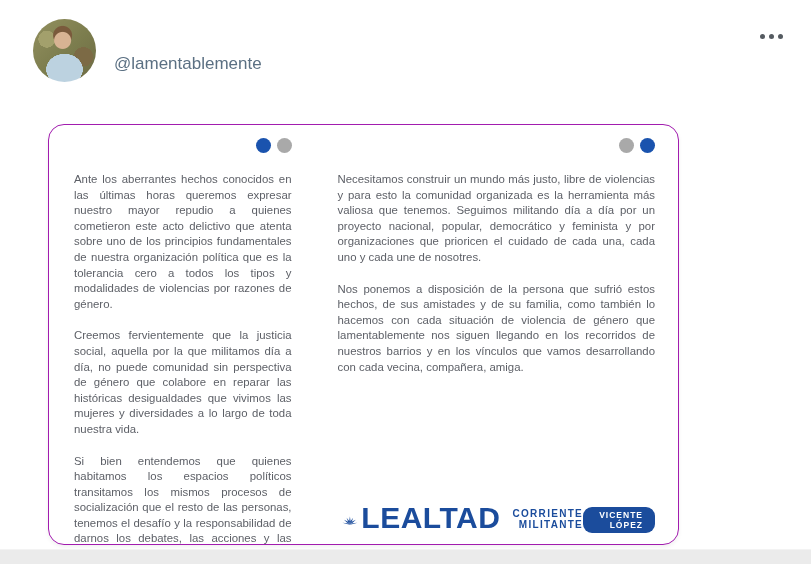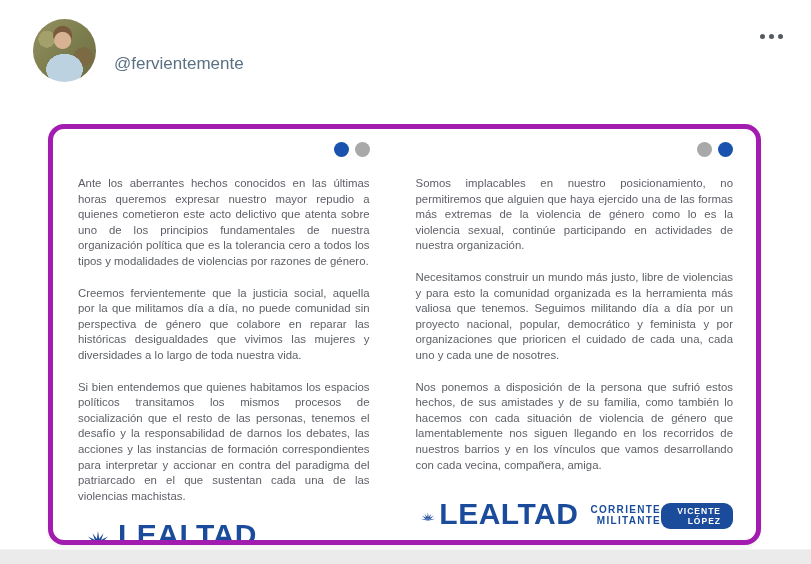--- a/index.html
+++ b/index.html
@@ -36,23 +36,23 @@
   .more-btn {
     position: absolute; right: 24px; top: 30px;
     display: flex; gap: 4px; align-items: center;
     padding: 4px; cursor: pointer;
   }
   .mdot { width: 5px; height: 5px; border-radius: 50%; background: #555b61; }
 
   
   .attachment-card {
     position: absolute; left: 48px; top: 124px;
-    width: 713px; height: 421px;
+    width: 631px; height: 421px;
     background: #ffffff;
-    border: 5px solid #a21caf;
+    border: 1px solid #a21caf;
     border-radius: 16px;
     box-shadow: 0 2px 4px rgba(0,0,0,0.06);
     display: flex;
     overflow: hidden;
   }
   .page {
     flex: 1 1 0;
     display: flex; flex-direction: column;
     padding: 13px 26px 7px 25px;
   }
@@ -102,21 +102,21 @@
     background: #ebebeb;
     border-top: 1px solid #f3f3f3;
   }
 </style>
 </head>
 <body>
 
 <div class="screen">
 
   <div class="avatar"></div>
-  <div class="handle">@fervientemente</div>
+  <div class="handle">@lamentablemente</div>
   <div class="more-btn">
     <span class="mdot"></span>
     <span class="mdot"></span>
     <span class="mdot"></span>
   </div>
 
   <div class="attachment-card">
 
     <section class="page page-left">
       <div class="indicator">
@@ -141,21 +141,20 @@
         <div class="logo-title">LEALTAD</div>
 
       </div>
     </section>
 
     <section class="page page-right">
       <div class="indicator">
         <span class="dot dot-inactive"></span>
         <span class="dot dot-active"></span>
       </div>
-      <p>Somos implacables en nuestro posicionamiento, no permitiremos que alguien que haya ejercido una de las formas más extremas de la violencia de género como lo es la violencia sexual, continúe participando en actividades de nuestra organización.</p>
       <p>Necesitamos construir un mundo más justo, libre de violencias y para esto la comunidad organizada es la herramienta más valiosa que tenemos. Seguimos militando día a día por un proyecto nacional, popular, democrático y feminista y por organizaciones que prioricen el cuidado de cada una, cada uno y cada une de nosotres.</p>
       <p>Nos ponemos a disposición de la persona que sufrió estos hechos, de sus amistades y de su familia, como también lo hacemos con cada situación de violencia de género que lamentablemente nos siguen llegando en los recorridos de nuestros barrios y en los vínculos que vamos desarrollando con cada vecina, compañera, amiga.</p>
       <div class="logo">
         <svg class="logo-icon" width="40" height="18" viewBox="0 0 40 18">
           <g fill="#1b4c9c">
             <path d="M20 17 L18.8 11.1 L20 3 L21.2 11.1 Z"></path>
             <path d="M20 17 L16.9 12.1 L14.5 5.2 L19 11.1 Z"></path>
             <path d="M20 17 L15.5 13.8 L10 8.6 L17.1 12 Z"></path>
             <path d="M20 17 L15 15.9 L7.4 13.6 L15.6 14.6 Z"></path>
             <path d="M20 17 L21 11.1 L25.5 5.2 L23.1 12.1 Z"></path>

